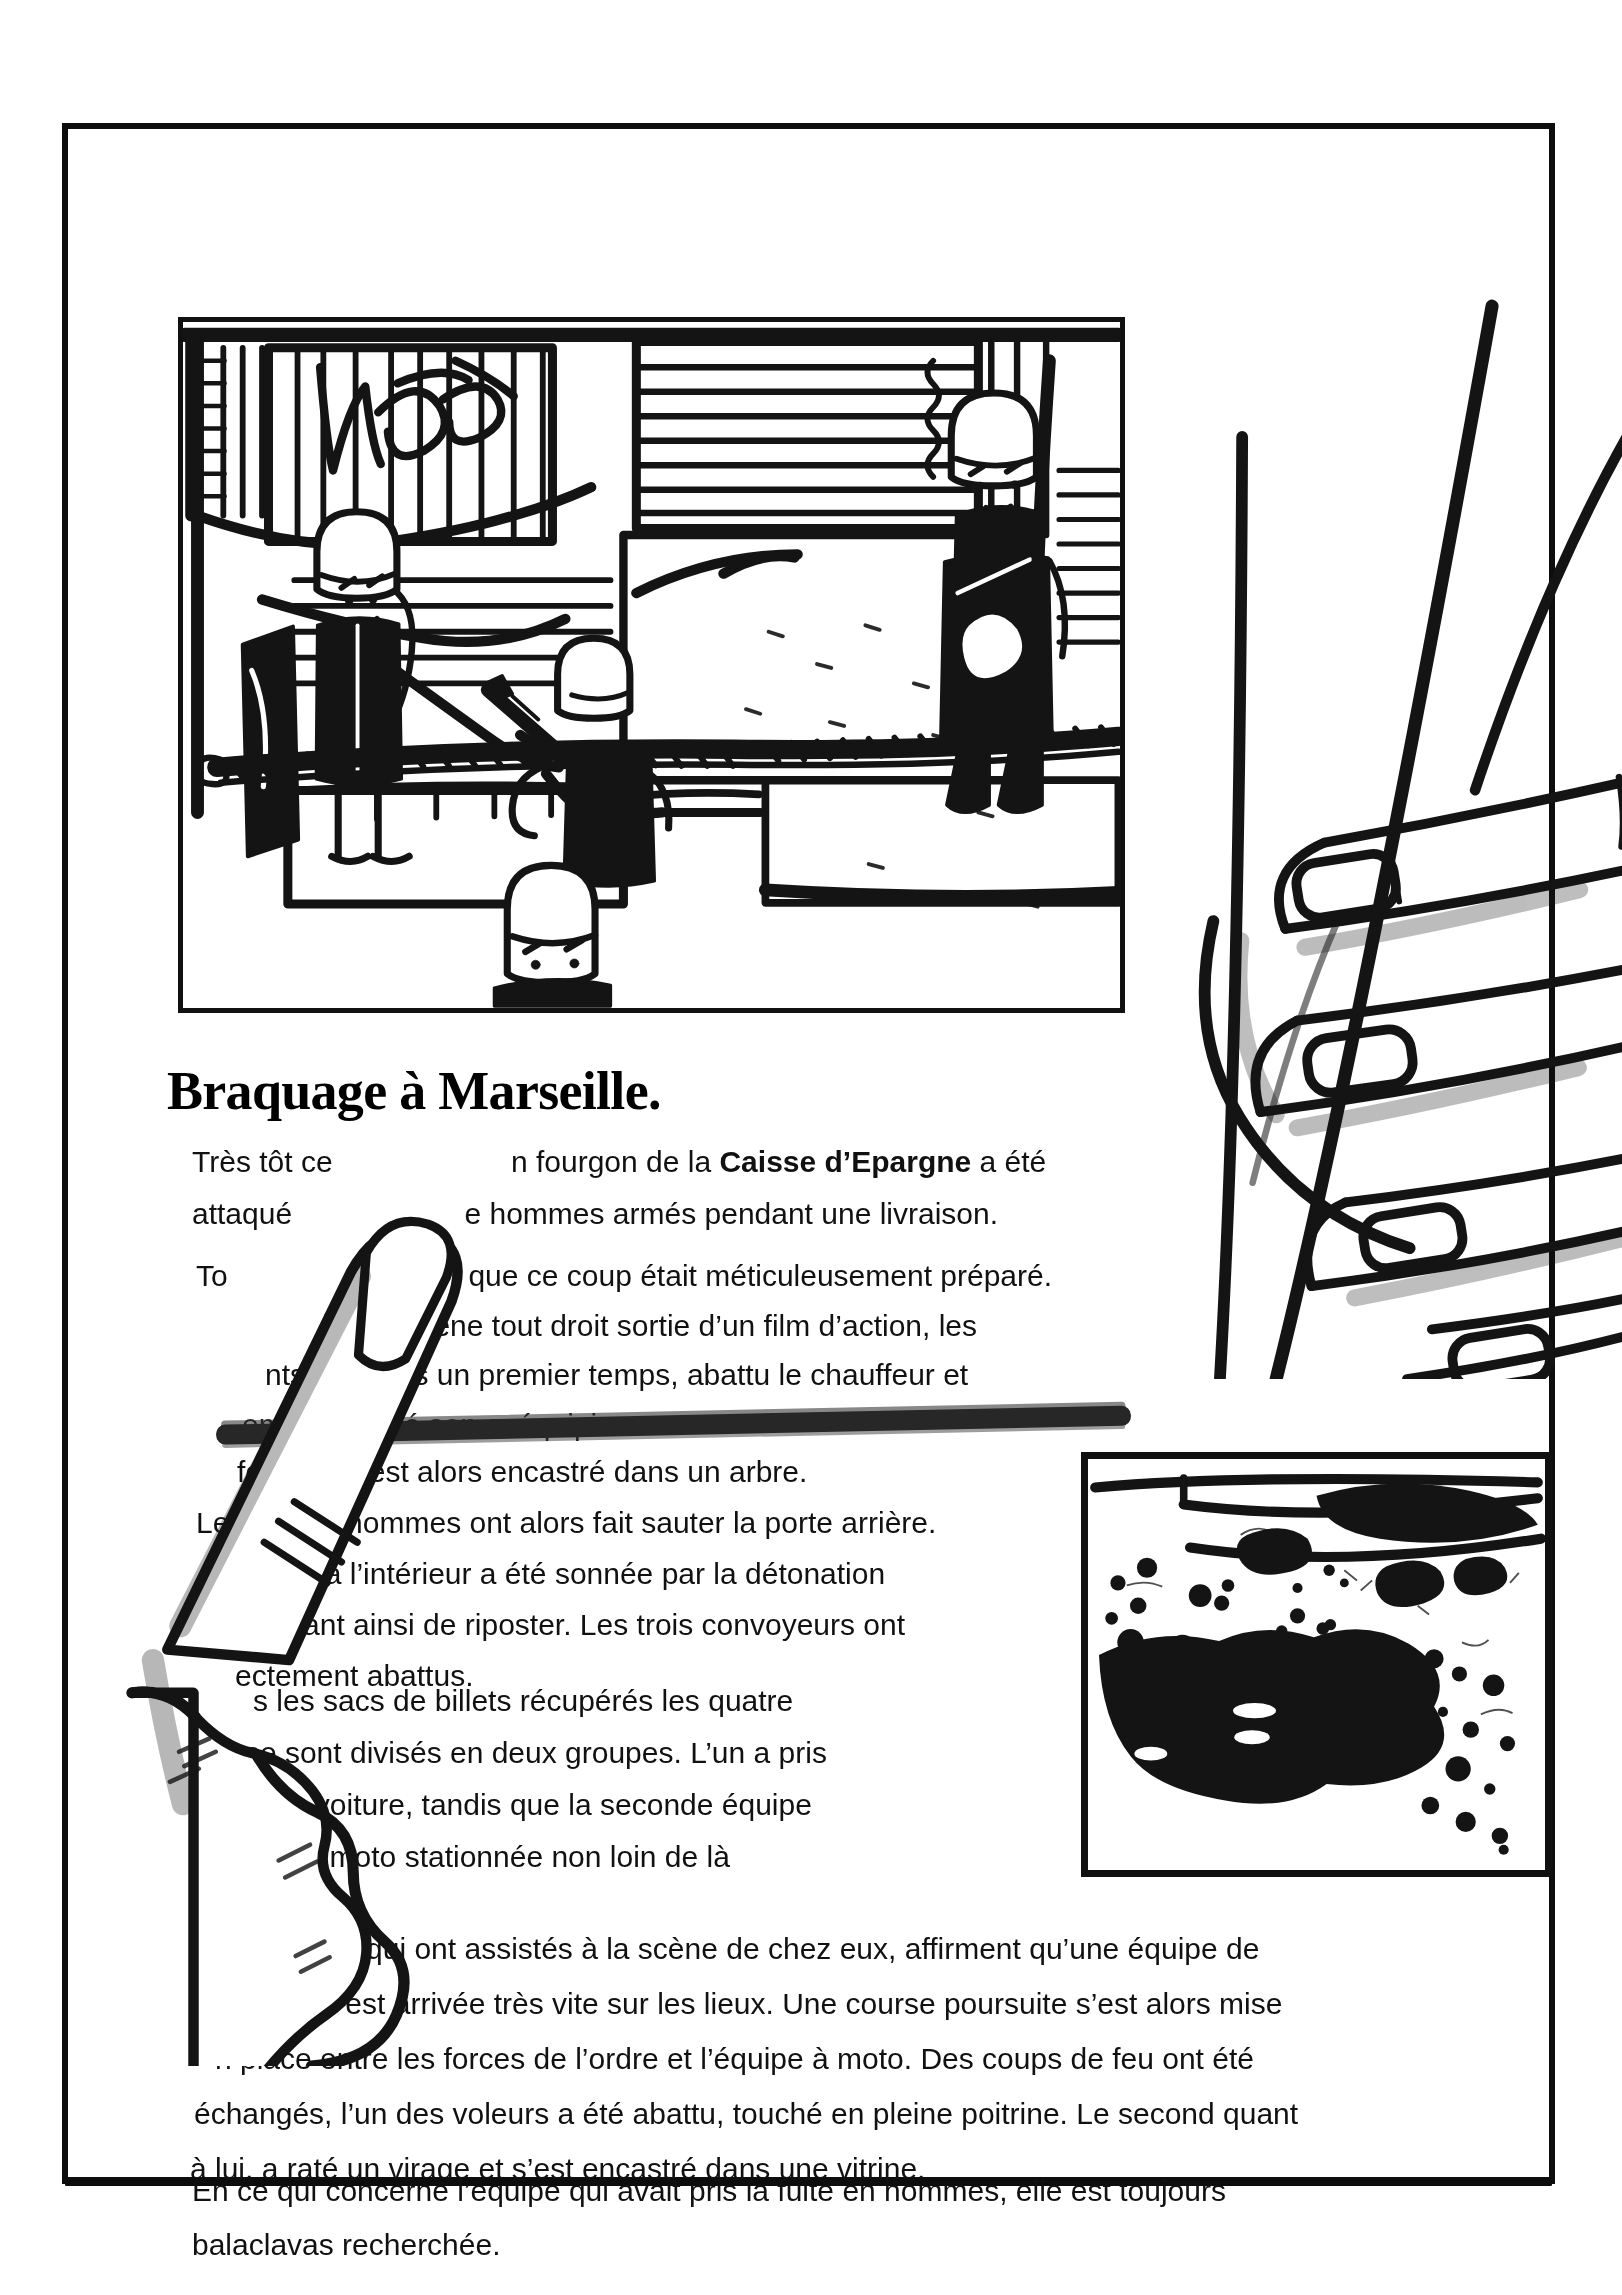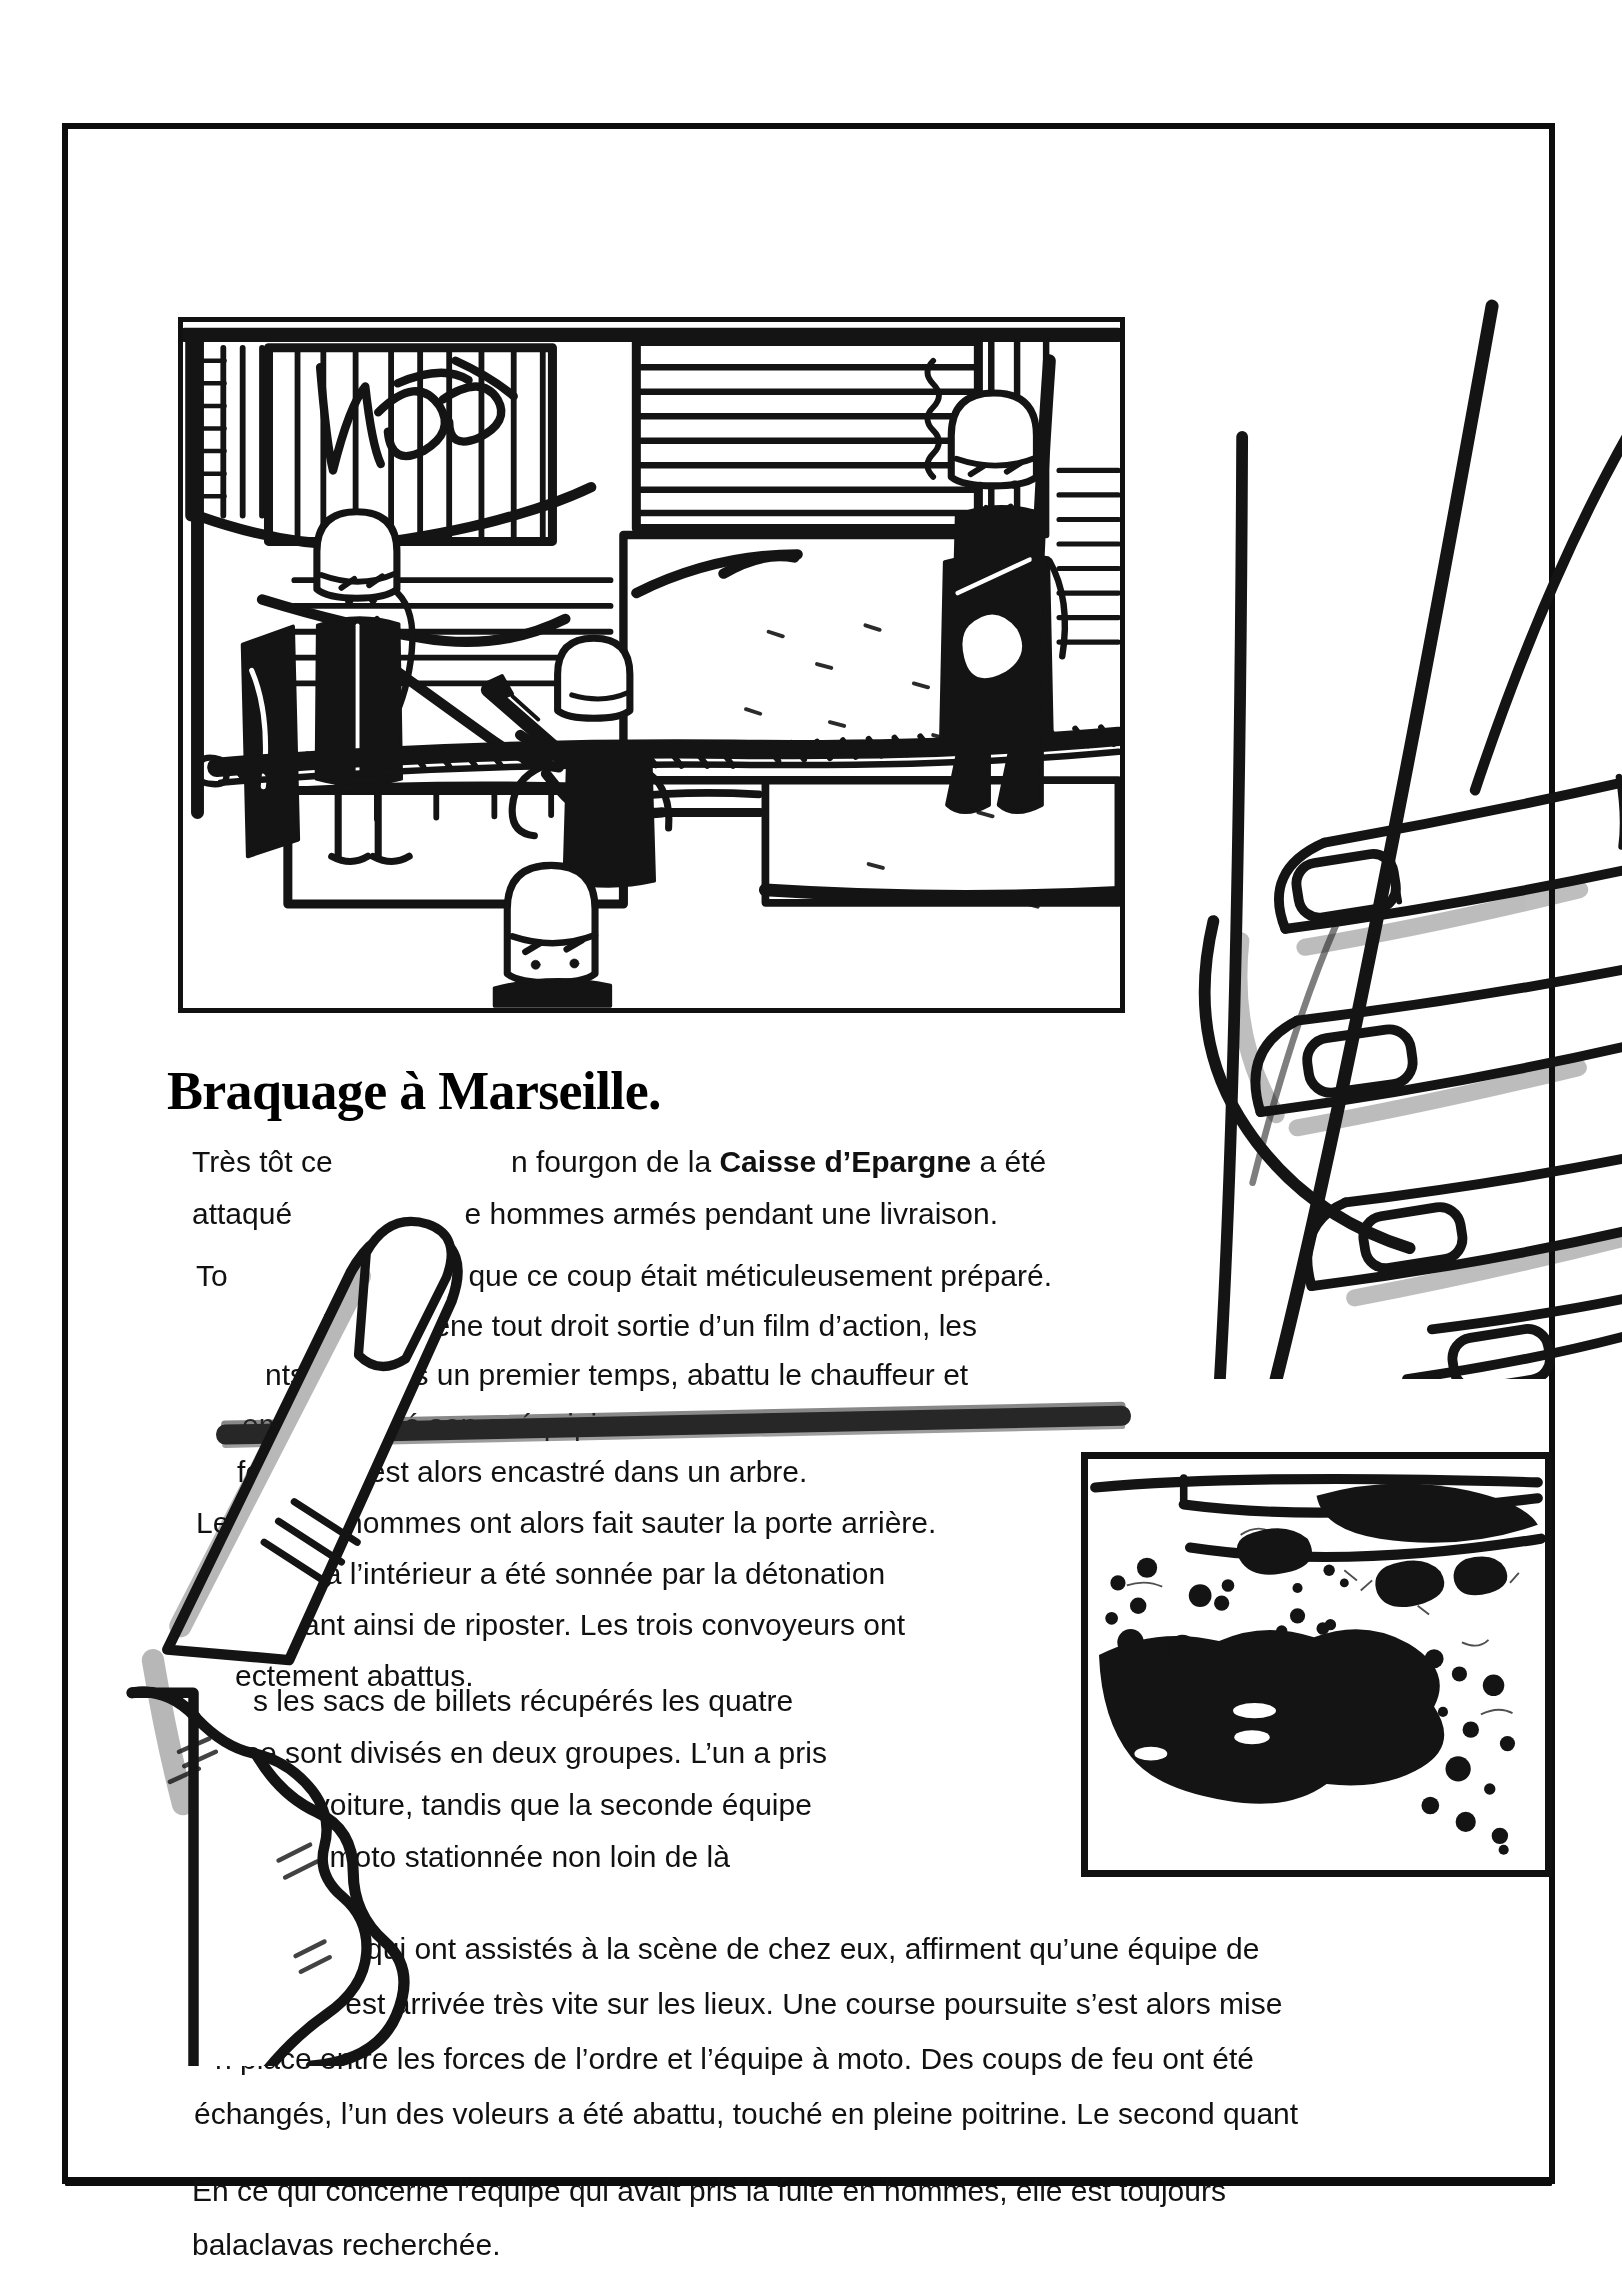--- a/index.html
+++ b/index.html
@@ -326,20 +326,23 @@
       <span>erains qui ont assistés à la scène de chez eux, affirment qu’une équipe de</span>
     </div>
     <div class="line" style="margin-left:47px">
       <span>darmes est arrivée très vite sur les lieux. Une course poursuite s’est alors mise</span>
     </div>
     <div class="line" style="margin-left:25px">
       <span>n place entre les forces de l’ordre et l’équipe à moto. Des coups de feu ont été</span>
     </div>
     <div class="line" style="margin-left:4px">
       <span>échangés, l’un des voleurs a été abattu,  touché en pleine poitrine. Le second quant</span>
+    </div>
+    <div class="line" style="margin-left:0px">
+      <span>à lui, a raté un virage et s’est encastré dans une vitrine.</span>
     </div>
   </div>
 
   <div class="col" id="body-f">
     <div class="line">
       <span>En ce qui concerne l’équipe qui avait pris la fuite en hommes, elle est toujours</span>
     </div>
     <div class="line">
       <span>balaclavas recherchée.</span>
     </div>

